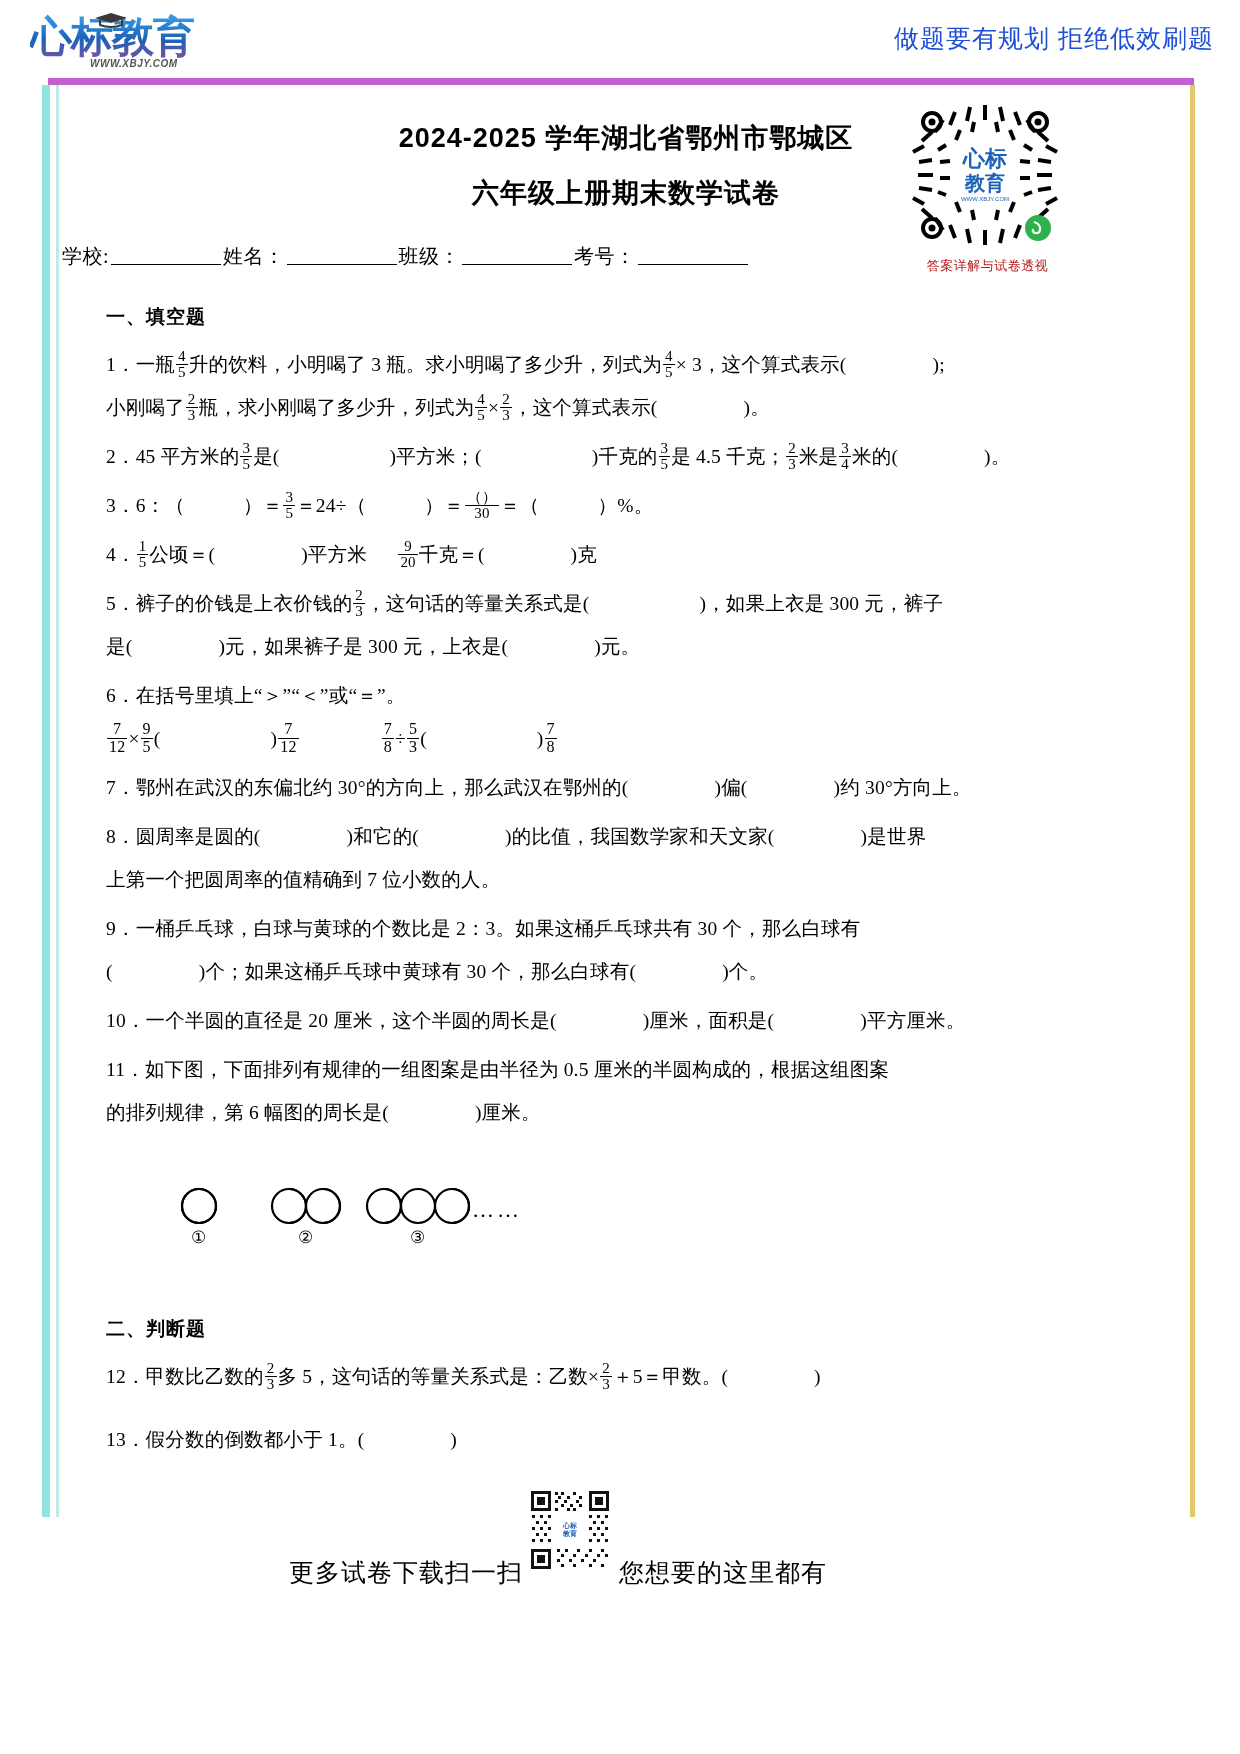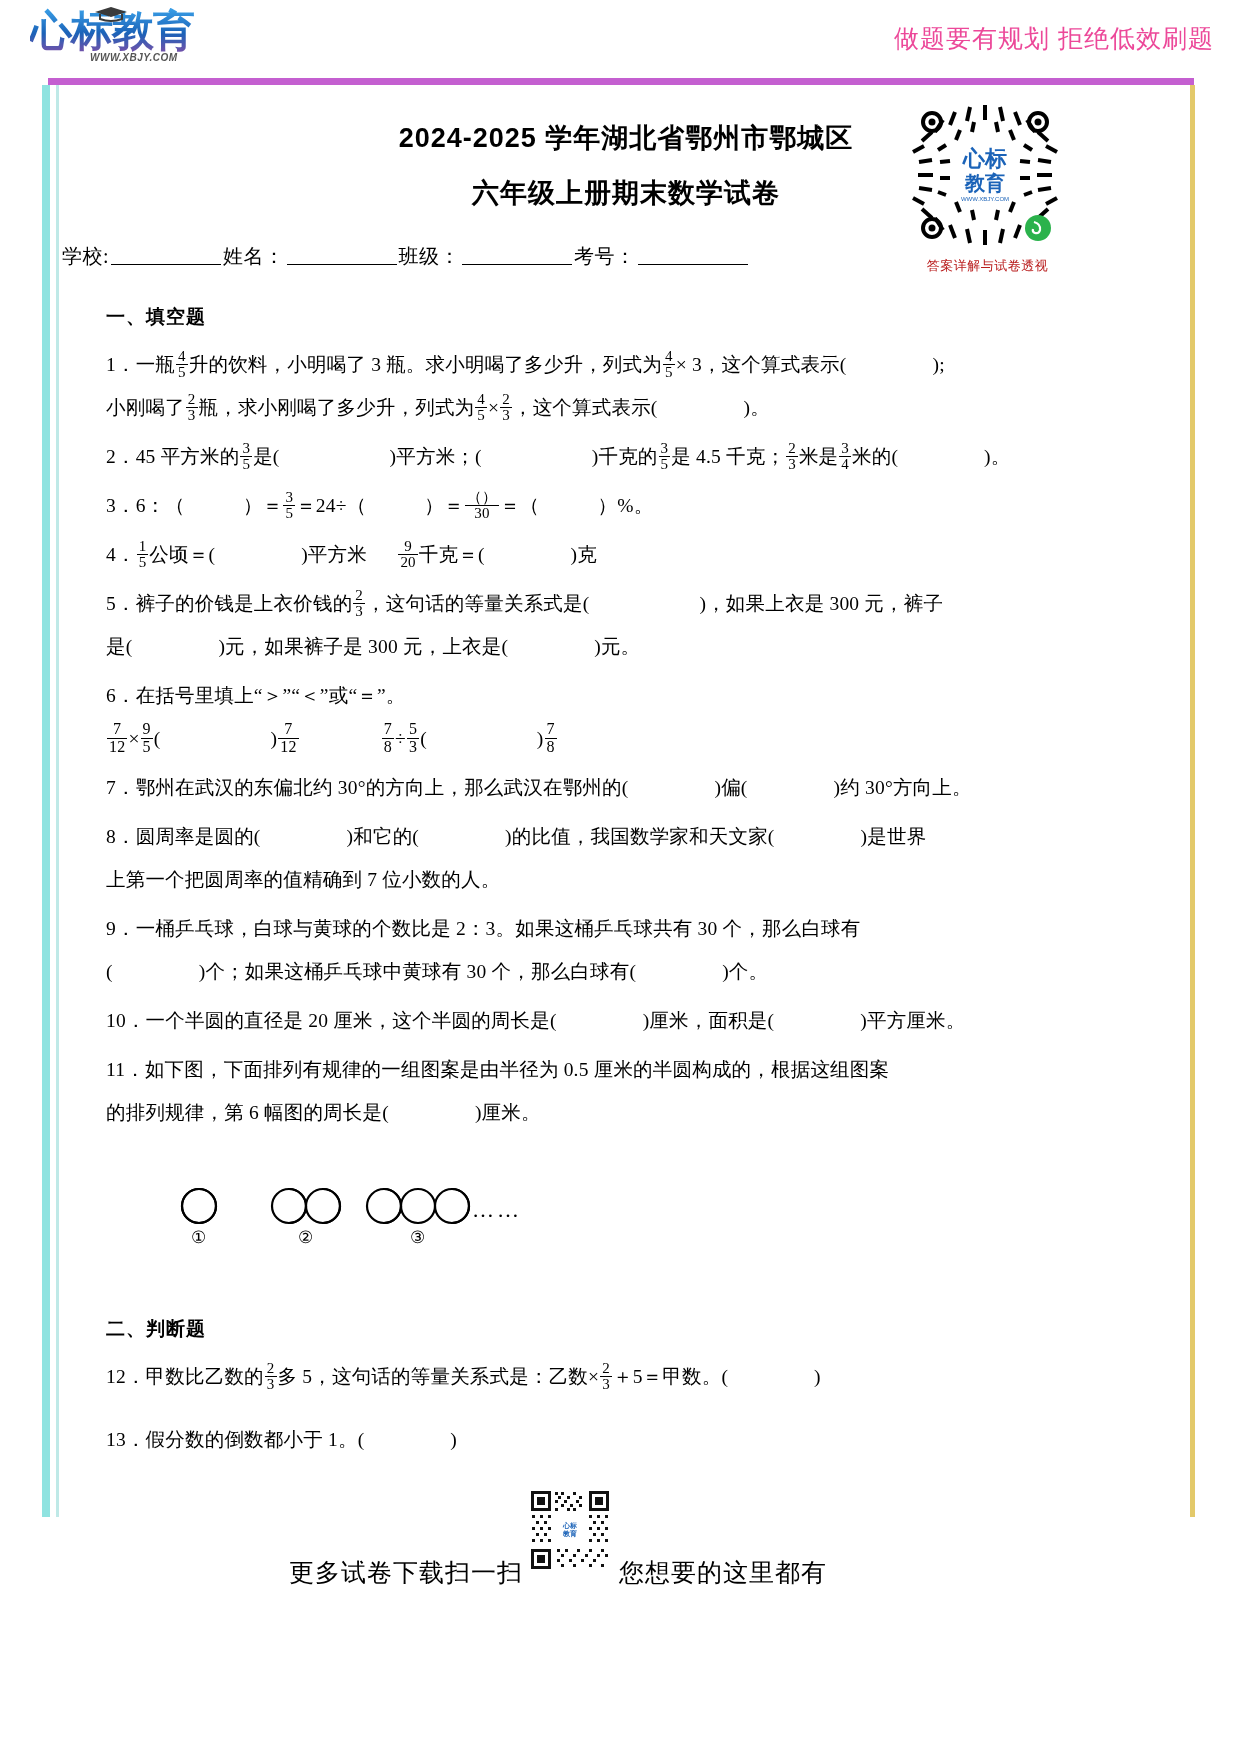--- a/index.html
+++ b/index.html
@@ -9,21 +9,21 @@
     font-family:"Liberation Serif","DejaVu Serif",serif;
     color:#000;
     position:relative;
     overflow:hidden;
   }
   
   .top-header{
     position:absolute;left:0;top:0;width:1240px;height:78px;
   }
   .brand-logo{
-    position:absolute;left:30px;top:8px;width:175px;height:58px;
+    position:absolute;left:30px;top:14px;width:175px;height:58px;
   }
   .brand-logo .cn{
     font-family:"Liberation Sans","DejaVu Sans",sans-serif;
     font-weight:bold;
     font-size:42px;
     letter-spacing:-1px;
     line-height:46px;
     background:linear-gradient(180deg,#3aa0e8 0%,#1b63b8 55%,#7b4fa8 100%);
     -webkit-background-clip:text;
     background-clip:text;
@@ -37,21 +37,21 @@
   }
   .brand-logo .url{
     position:absolute;left:60px;top:44px;
     font-family:"Liberation Sans","DejaVu Sans",sans-serif;
     font-weight:bold;font-style:italic;
     font-size:10px;color:#555;letter-spacing:.5px;
   }
   .header-slogan{
     position:absolute;right:26px;top:22px;
     font-family:"Liberation Sans","DejaVu Sans",sans-serif;
-    font-size:25px;font-weight:500;color:#ec4899;
+    font-size:25px;font-weight:500;color:#1d4ed8;
     letter-spacing:1px;white-space:nowrap;
   }
   
   .frame-top{
     position:absolute;left:48px;top:78px;width:1146px;height:7px;
     background:#c45fd0;
   }
   .frame-left-cyan{
     position:absolute;left:42px;top:85px;width:8px;height:1432px;
     background:#8fe3e0;

